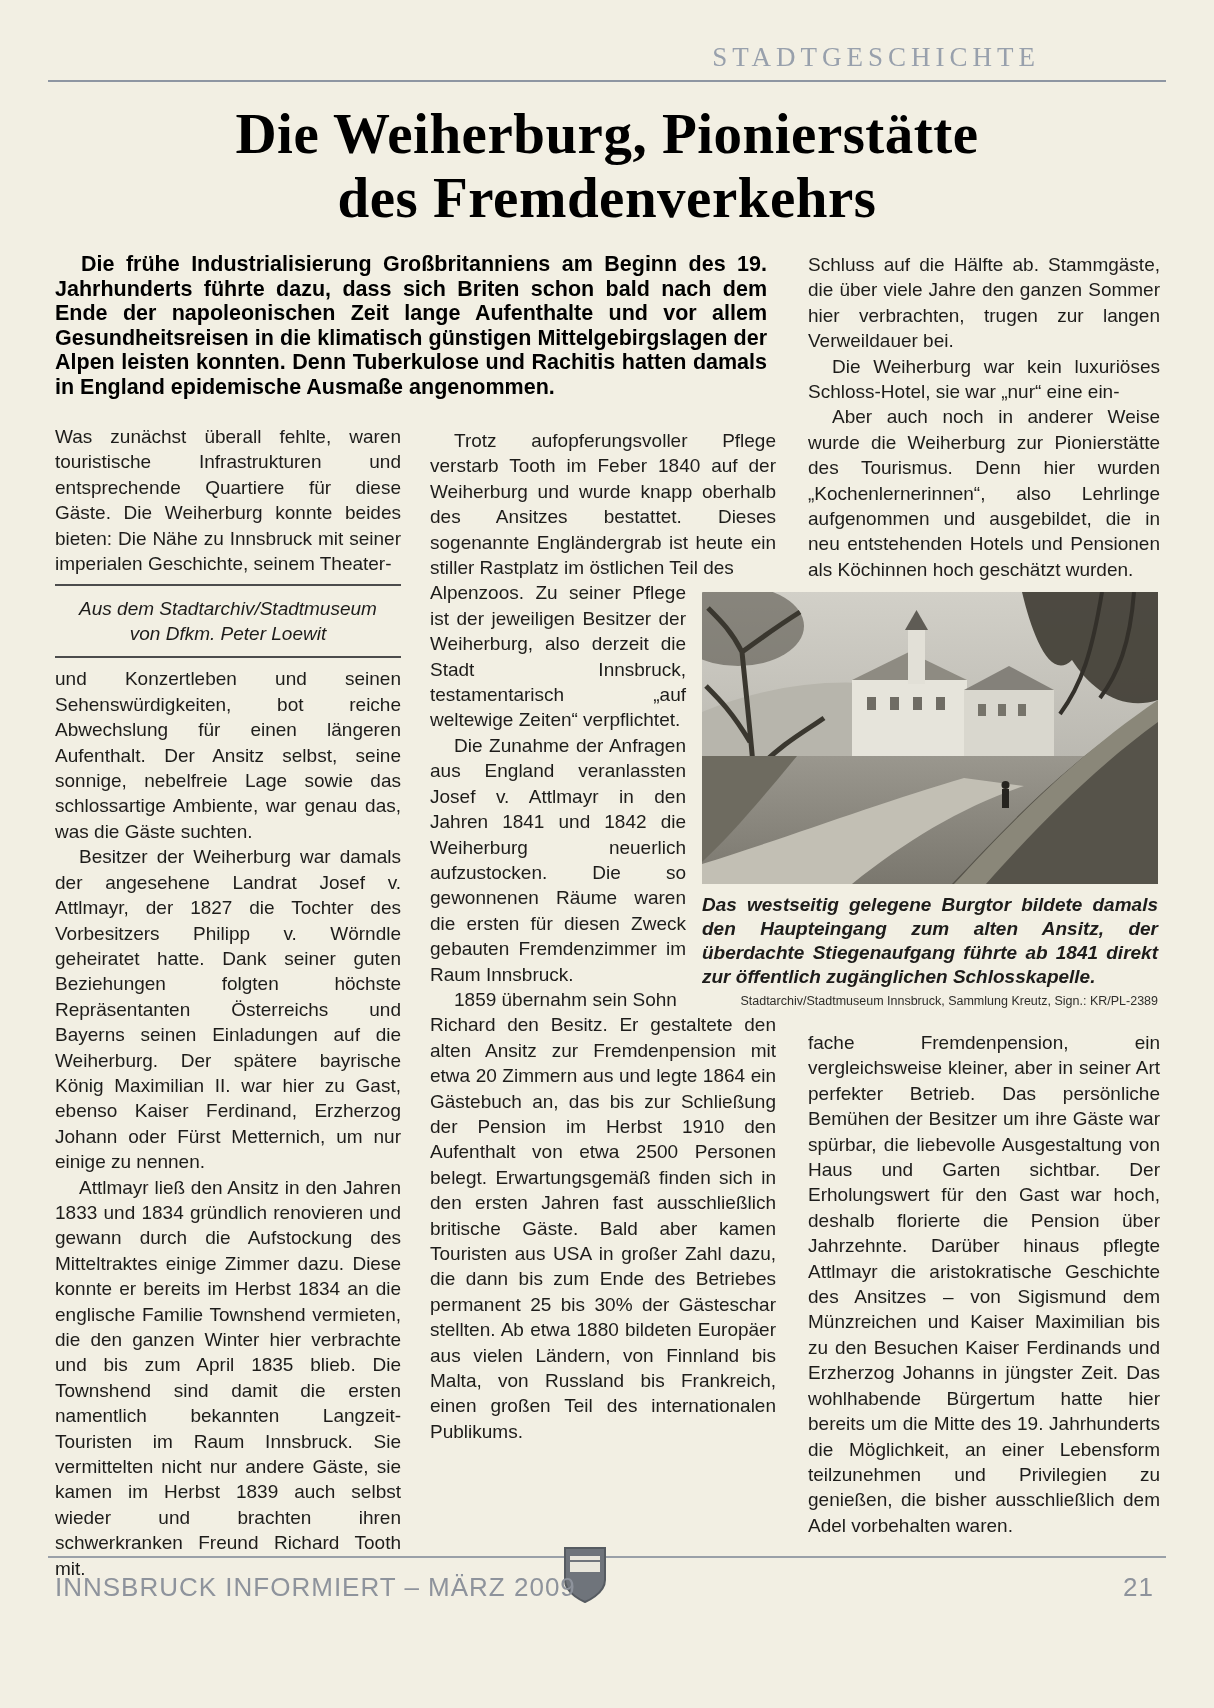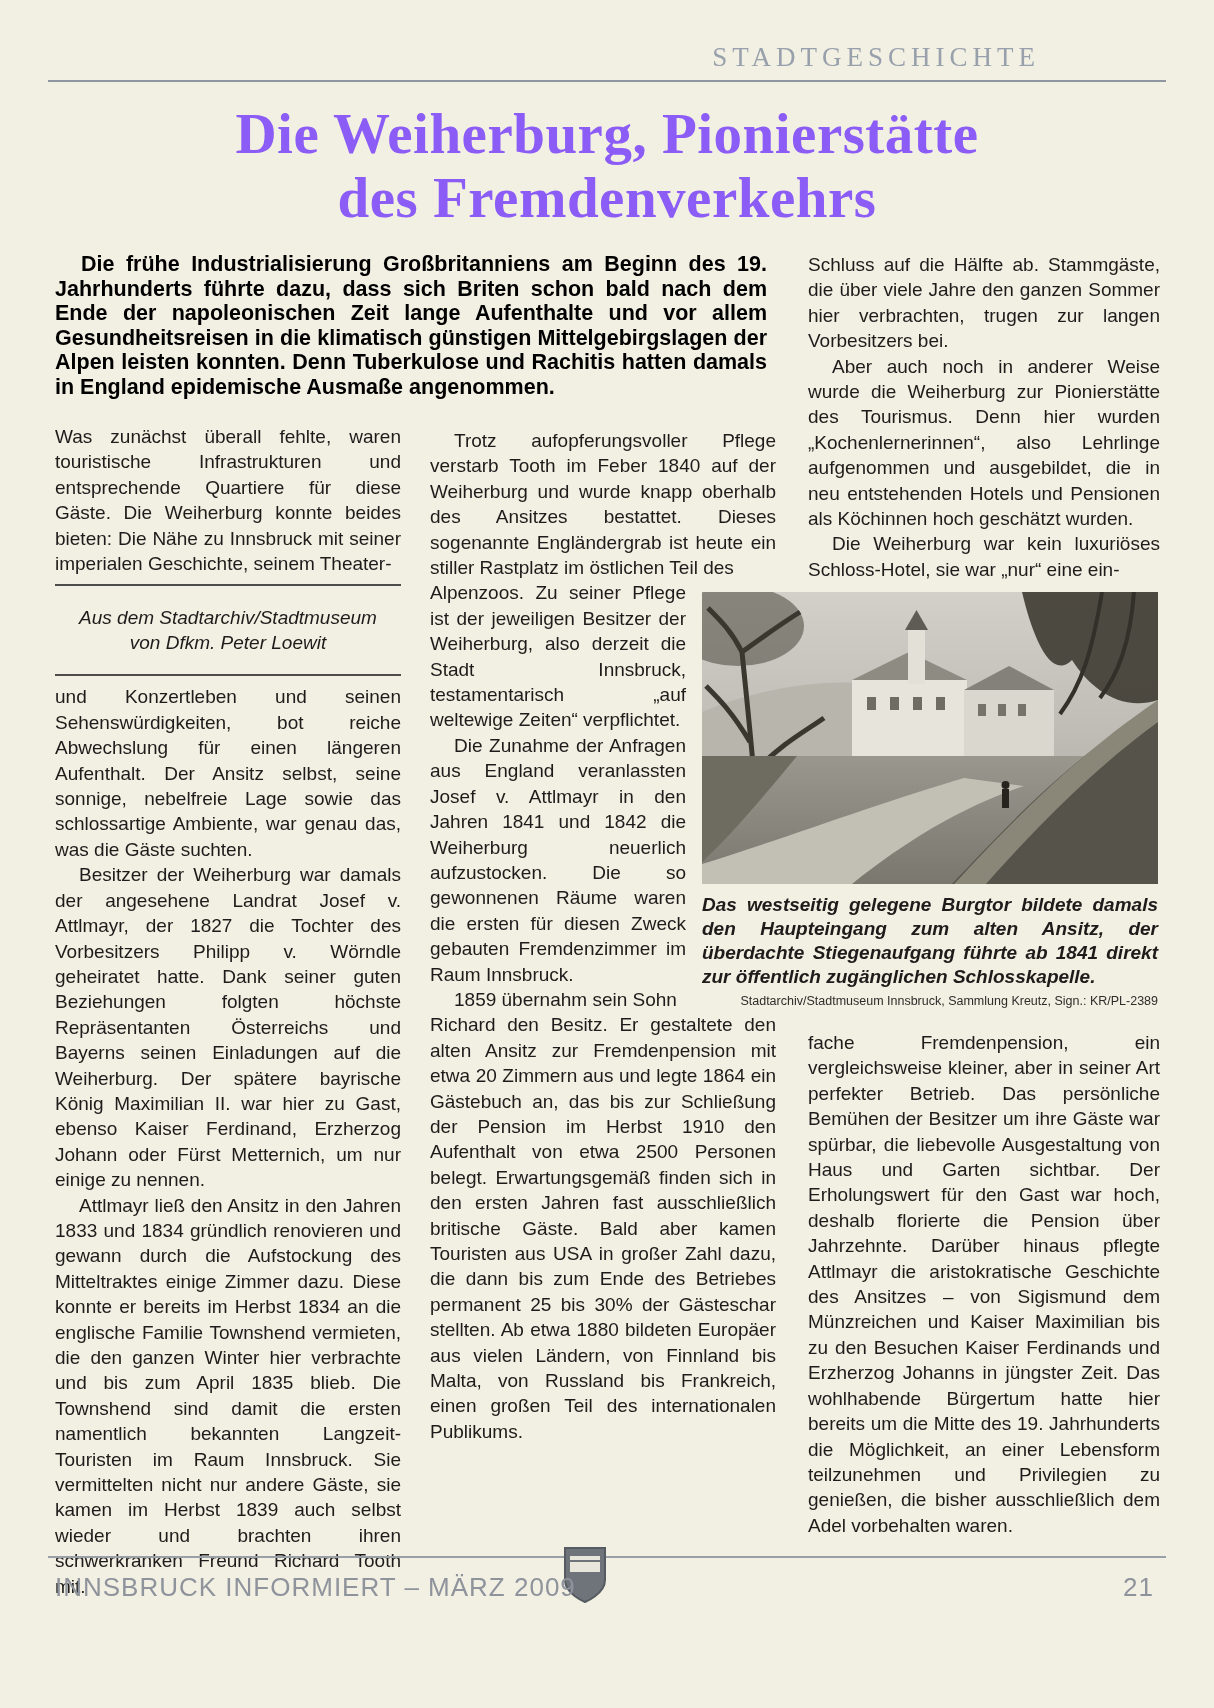--- a/index.html
+++ b/index.html
@@ -2,51 +2,51 @@
 <html lang="de"><head>
 <meta charset="utf-8">
 <style>
   html,body{margin:0;padding:0;background:#d8d5c9;}
   .page{position:relative;width:1214px;height:1708px;background:#f2efe3;overflow:hidden;
         font-family:"Liberation Sans",sans-serif;color:#1d1c1a;}
   .abs{position:absolute;}
   .section-label{font-family:"Liberation Serif",serif;font-size:27px;letter-spacing:5px;
                  color:#98a0ac;white-space:nowrap;}
   .header-rule{background:#8e96a2;height:2px;}
-  .title{font-family:"Liberation Serif",serif;font-weight:bold;color:#8b5cf6;font-size:57px;
+  .title{font-family:"Liberation Serif",serif;font-weight:bold;color:#000000;font-size:57px;
          line-height:1.12;text-align:center;margin:0;letter-spacing:0.5px;}
   .lead{font-weight:bold;font-size:21.5px;line-height:24.6px;text-align:justify;
         text-indent:26px;margin:0;color:#000000;}
   .body{font-size:19px;line-height:25.4px;text-align:justify;margin:0;hyphens:auto;}
   .ind{text-indent:24px;}
   .w-narrow{width:256px;}
   .byline{border-top:2px solid #4c4c4c;border-bottom:2px solid #4c4c4c;margin:8px 0;
-          padding:19px 0;text-align:center;font-style:italic;font-size:19px;line-height:25px;}
+          padding:10px 0;text-align:center;font-style:italic;font-size:19px;line-height:25px;}
   .photo{margin:0;width:456px;height:292px;overflow:hidden;}
   .caption{font-style:italic;font-size:19px;line-height:24px;text-align:justify;margin:9px 0 0 0;hyphens:auto;font-weight:bold;}
   .credit{font-size:12.5px;color:#2e2d2a;text-align:right;margin-top:5px;}
   .footer-rule{background:#9aa0a8;height:2px;}
   .footer-text{font-size:26px;color:#8e939c;letter-spacing:1px;white-space:nowrap;}
 </style>
 </head>
 <body>
 
 <div class="page">
 
   <div class="abs section-label" style="right:174px;top:42px;">STADTGESCHICHTE</div>
   <div class="abs header-rule" style="left:48px;top:80px;width:1118px;"></div>
 
   <h1 class="abs title" style="left:42px;top:102px;width:1130px;"><span>Die Weiherburg, Pionierstätte</span><br><span>des Fremdenverkehrs</span></h1>
 
   <p class="abs lead" style="left:55px;top:252px;width:712px;">Die frühe Industrialisierung Großbritanniens am Beginn des 19. Jahrhunderts führte dazu, dass sich Briten schon bald nach dem Ende der napoleonischen Zeit lange Aufenthalte und vor allem Gesundheitsreisen in die klimatisch günstigen Mittelgebirgslagen der Alpen leisten konnten. Denn Tuberkulose und Rachitis hatten damals in England epidemische Ausmaße angenommen.</p>
 
   <div class="abs" style="left:808px;top:252px;width:352px;">
-    <p class="body">Schluss auf die Hälfte ab. Stammgäste, die über viele Jahre den ganzen Sommer hier verbrachten, trugen zur langen Vorbesitzers bei.</p>
+    <p class="body">Schluss auf die Hälfte ab. Stammgäste, die über viele Jahre den ganzen Sommer hier verbrachten, trugen zur langen Verweildauer bei.</p>
+    <p class="body ind">Die Weiherburg war kein luxuriöses Schloss-Hotel, sie war „nur“ eine ein-</p>
     <p class="body ind">Aber auch noch in anderer Weise wurde die Weiherburg zur Pionierstätte des Tourismus. Denn hier wurden „Kochenlernerinnen“, also Lehrlinge aufgenommen und ausgebildet, die in neu entstehenden Hotels und Pensionen als Köchinnen hoch geschätzt wurden.</p>
-    <p class="body ind">Die Weiherburg war kein luxuriöses Schloss-Hotel, sie war „nur“ eine ein-</p>
   </div>
 
   <div class="abs" style="left:55px;top:424px;width:346px;">
     <p class="body">Was zunächst überall fehlte, waren touristische Infrastrukturen und entsprechende Quartiere für diese Gäste. Die Weiherburg konnte beides bieten: Die Nähe zu Innsbruck mit seiner imperialen Geschichte, seinem Theater-</p>
     <div class="byline">
       <div>Aus dem Stadtarchiv/Stadtmuseum</div>
       <div>von Dfkm. Peter Loewit</div>
     </div>
     <p class="body">und Konzertleben und seinen Sehenswürdigkeiten, bot reiche Abwechslung für einen längeren Aufenthalt. Der Ansitz selbst, seine sonnige, nebelfreie Lage sowie das schlossartige Ambiente, war genau das, was die Gäste suchten.</p>
     <p class="body ind">Besitzer der Weiherburg war damals der angesehene Landrat Josef v. Attlmayr, der 1827 die Tochter des Vorbesitzers Philipp v. Wörndle geheiratet hatte. Dank seiner guten Beziehungen folgten höchste Repräsentanten Österreichs und Bayerns seinen Einladungen auf die Weiherburg. Der spätere bayrische König Maximilian II. war hier zu Gast, ebenso Kaiser Ferdinand, Erzherzog Johann oder Fürst Metternich, um nur einige zu nennen.</p>

